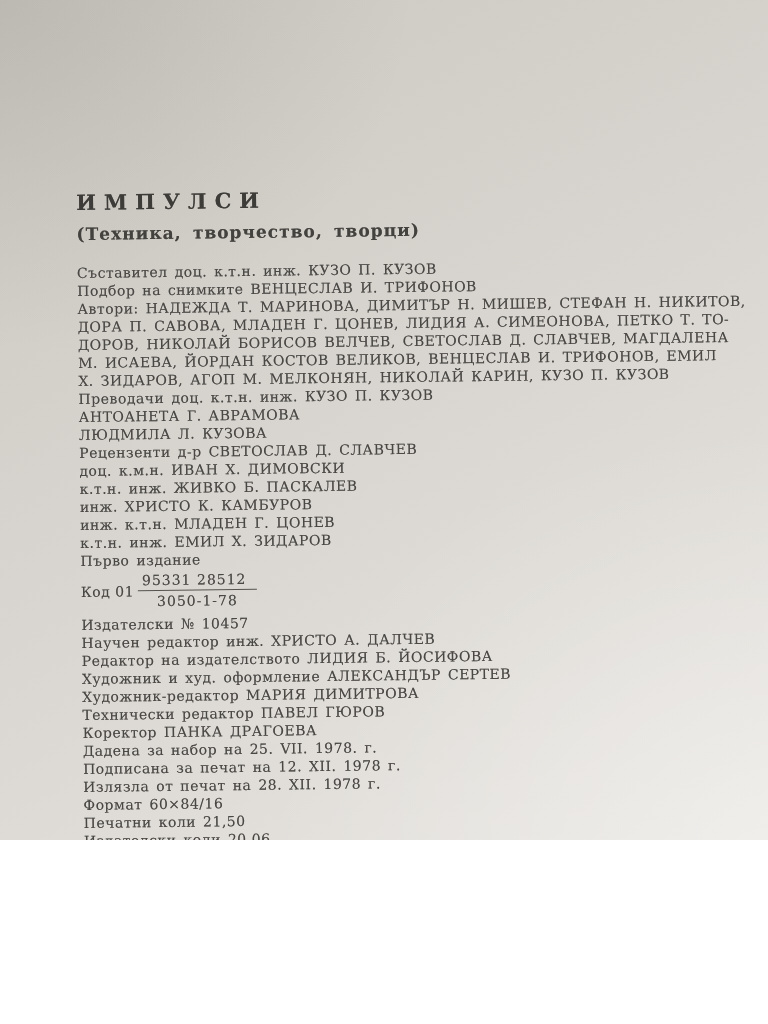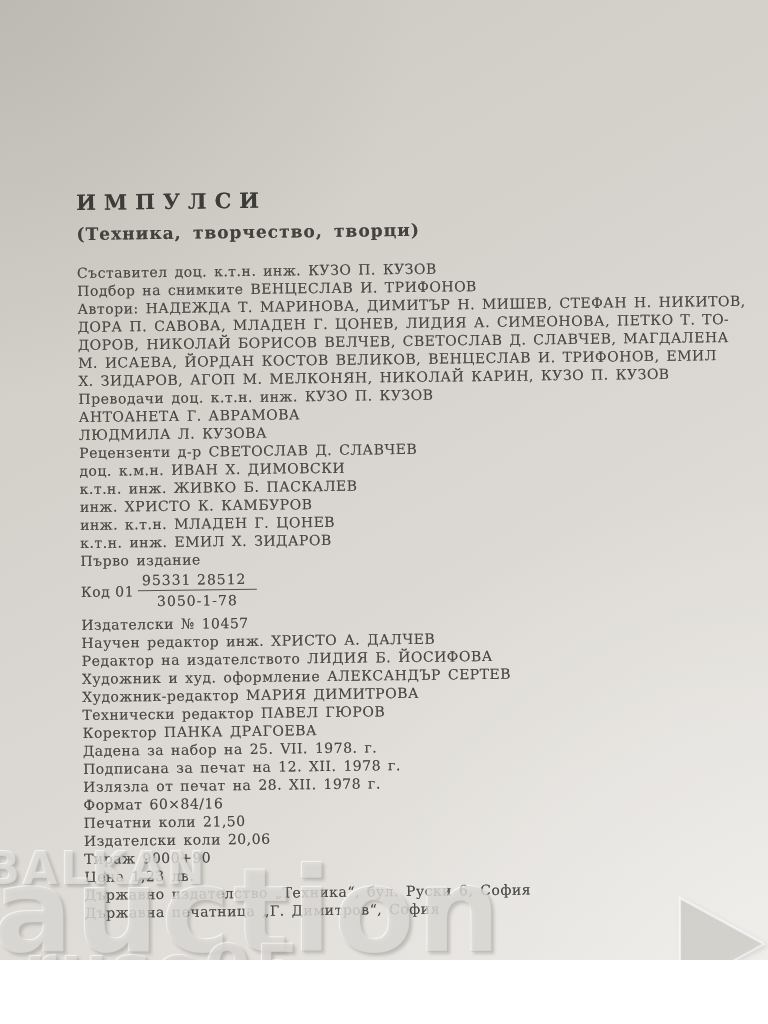--- a/index.html
+++ b/index.html
@@ -1,18 +1,18 @@
 <!DOCTYPE html>
 <html><head>
 <meta charset="utf-8">
 <style>
   html,body{margin:0;padding:0;}
   .photo{
     position:relative;
-    width:768px;height:960px;
+    width:768px;height:840px;
     overflow:hidden;
     background:
       radial-gradient(120% 90% at 100% 100%, rgba(255,255,255,0.30) 0%, rgba(255,255,255,0) 55%),
       radial-gradient(90% 70% at 0% 0%, rgba(60,55,48,0.10) 0%, rgba(60,55,48,0) 60%),
       linear-gradient(150deg,#cbc7c1 0%,#d3d0ca 28%,#d9d6d1 50%,#e0ddd8 72%,#e9e7e3 100%);
     font-family:"DejaVu Serif","Liberation Serif",serif;
   }
   .content{
     position:absolute;left:76px;top:190px;width:660px;
     transform:rotate(-0.7deg);

